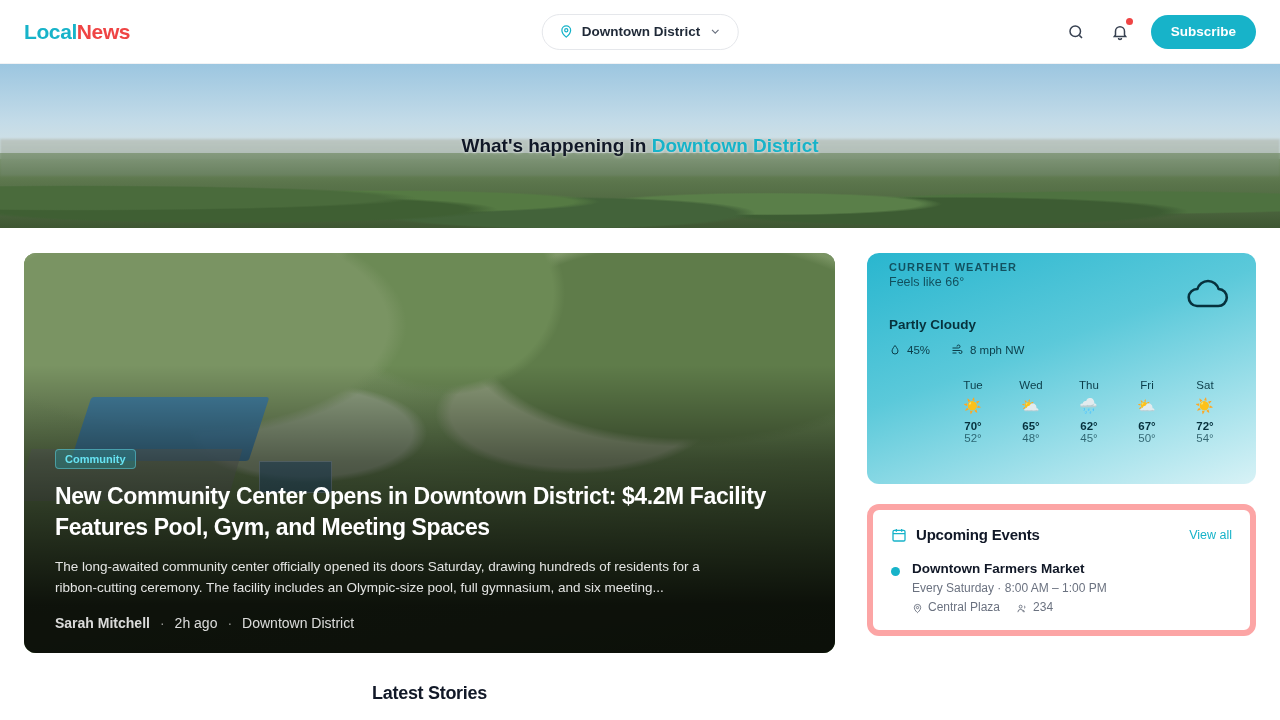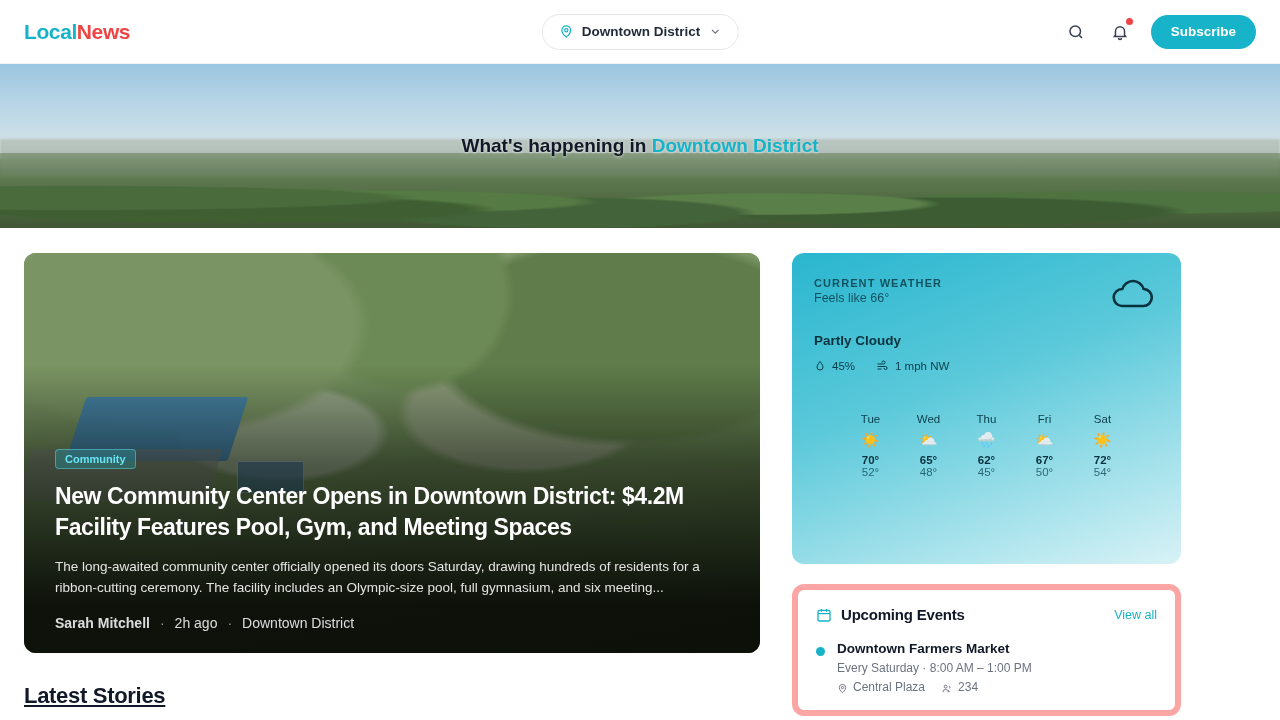--- a/index.html
+++ b/index.html
@@ -120,21 +120,21 @@
     text-shadow: 0 1px 3px rgba(255,255,255,.55);
   }
   .hero-text .loc { color: #17b3c9; }
 
   
   .main {
     display: flex;
     gap: 32px;
     padding: 25px 24px 0 24px;
   }
-  .col-left { width: 736px; text-decoration: underline; }
+  .col-left { width: 811px; }
   .col-right { width: 389px; }
 
   
   .feature {
     position: relative;
     height: 400px;
     border-radius: 12px;
     overflow: hidden;
     background: linear-gradient(160deg,#6f8b5a 0%, #5c7a4b 40%, #4e6a41 100%);
   }
@@ -209,33 +209,34 @@
     color: rgba(255,255,255,.85);
     display: flex;
     align-items: center;
     gap: 10px;
   }
   .feature-meta .author { font-weight: bold; }
   .dotsep { color: rgba(255,255,255,.55); }
 
   .latest-head {
     margin-top: 30px;
-    font-size: 22px;
+    font-size: 18px;
     font-weight: bold;
     letter-spacing: -0.3px;
+    text-align: center;
   }
 
   
   .weather {
     border-radius: 12px;
-    padding: 24px 22px 22px 22px;
+    padding: 8px 22px 22px 22px;
     background: linear-gradient(160deg,#29b6cf 0%, #5bc9da 42%, #a9e3ec 78%, #d8f2f6 100%);
     position: relative;
     overflow: hidden;
-    height: 311px;
+    height: 231px;
   }
   .weather-label {
     font-size: 11px;
     font-weight: bold;
     letter-spacing: 1.1px;
     color: #0c3f4c;
     opacity: .85;
   }
   .weather-temp {
     font-size: 42px;
@@ -266,22 +267,22 @@
     align-items: center;
   }
   .stat { display: flex; align-items: center; gap: 6px; }
   .cloud-icon {
     position: absolute;
     right: 24px; top: 24px;
     color: #06313d;
   }
   .forecast {
     display: flex;
-    justify-content: center;
-    margin-top: 37px;
+    justify-content: flex-end;
+    margin-top: 19px;
     padding-top: 4px;
   }
   .fc-day {
     text-align: center;
     width: 58px;
   }
   .fc-name { font-size: 11.5px; color: #0b3d49; }
   .fc-ico { font-size: 15px; margin: 6px 0 5px 0; }
   .fc-hi { font-size: 11.5px; font-weight: bold; color: #06313d; }
   .fc-lo { font-size: 11.5px; color: #0b3d49; opacity: .75; }
@@ -431,21 +432,21 @@
           <span>45%</span>
         </span>
         <span class="stat">
           <span>
             <svg width="14" height="12" viewBox="0 0 24 24" fill="none" stroke="currentColor" stroke-width="2">
                 <path d="M3 8h12a3 3 0 1 0-3-3"></path>
                 <path d="M3 13h16a3 3 0 1 1-3 3"></path>
                 <path d="M3 18h8"></path>
               </svg>
           </span>
-          <span>1 mph NW</span>
+          <span>8 mph NW</span>
         </span>
       </div>
 
       <div class="forecast">
         <div class="fc-day">
           <div class="fc-name">Tue</div>
           <div class="fc-ico">☀️</div>
           <div class="fc-hi">70°</div>
           <div class="fc-lo">52°</div>
         </div>

